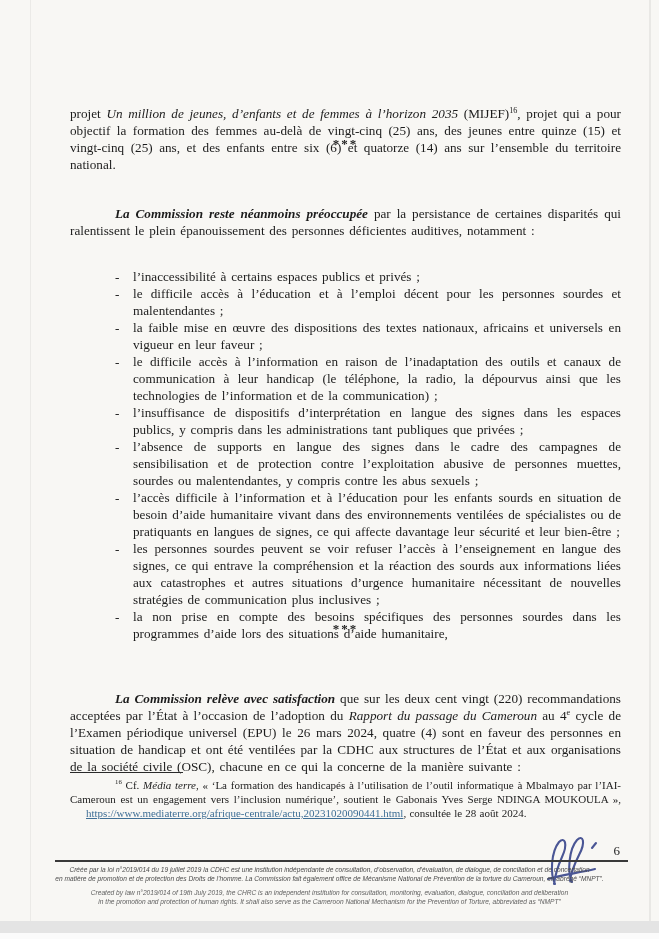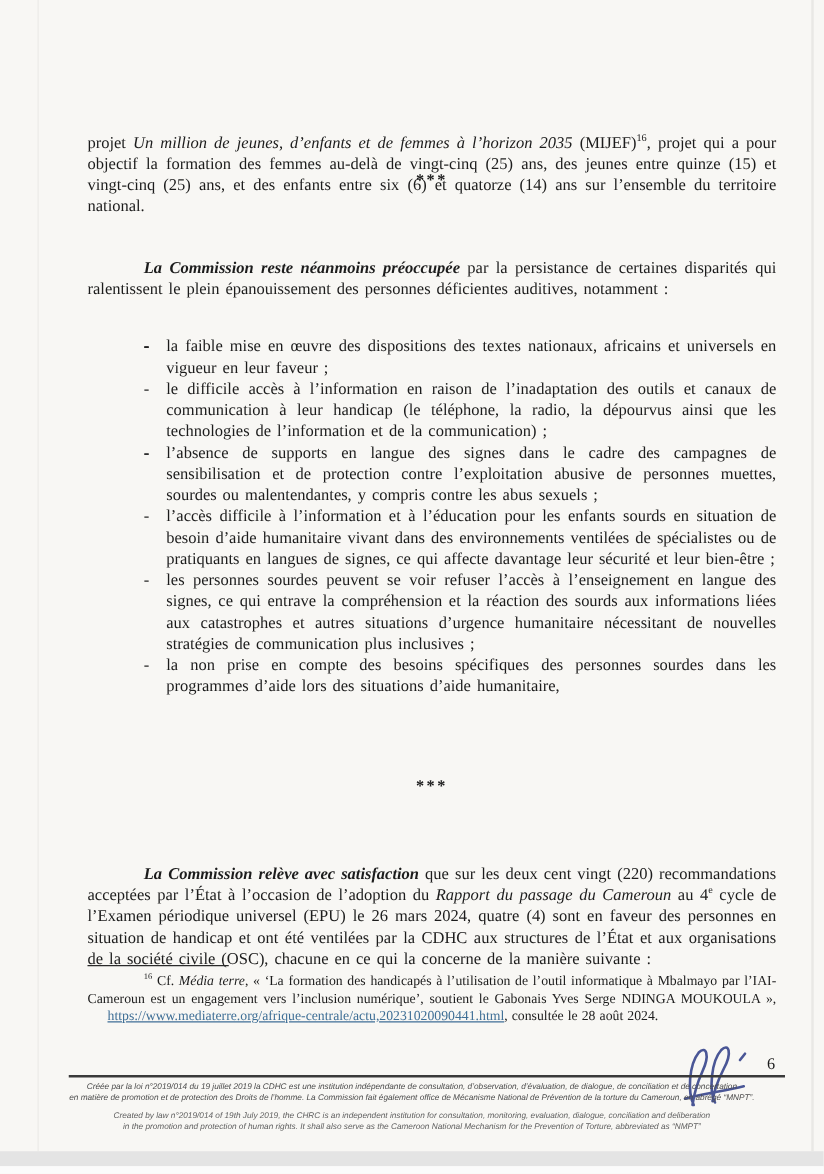--- a/index.html
+++ b/index.html
@@ -93,34 +93,37 @@
 
 <div class="content" style="top:158px">
   <p class="para indent">
     <span class="lead-bi">La Commission reste néanmoins préoccupée</span><span> par la persistance de certaines disparités qui ralentissent le plein épanouissement des personnes déficientes auditives, notamment :</span>
   </p>
 </div>
 
 <div class="content bullets" style="top:221px">
   <div class="bullet-item">
     <span class="dash">-</span>
+    <div class="bullet-text">l’inaccessibilité à certains espaces publics et privés ;</div>
   </div>
   <div class="bullet-item">
     <span class="dash">-</span>
+    <div class="bullet-text">le difficile accès à l’éducation et à l’emploi décent pour les personnes sourdes et malentendantes ;</div>
   </div>
   <div class="bullet-item">
     <span class="dash">-</span>
     <div class="bullet-text">la faible mise en œuvre des dispositions des textes nationaux, africains et universels en vigueur en leur faveur ;</div>
   </div>
   <div class="bullet-item">
     <span class="dash">-</span>
     <div class="bullet-text">le difficile accès à l’information en raison de l’inadaptation des outils et canaux de communication à leur handicap (le téléphone, la radio, la dépourvus ainsi que les technologies de l’information et de la communication) ;</div>
   </div>
   <div class="bullet-item">
     <span class="dash">-</span>
+    <div class="bullet-text">l’insuffisance de dispositifs d’interprétation en langue des signes dans les espaces publics, y compris dans les administrations tant publiques que privées ;</div>
   </div>
   <div class="bullet-item">
     <span class="dash">-</span>
     <div class="bullet-text">l’absence de supports en langue des signes dans le cadre des campagnes de sensibilisation et de protection contre l’exploitation abusive de personnes muettes, sourdes ou malentendantes, y compris contre les abus sexuels ;</div>
   </div>
   <div class="bullet-item">
     <span class="dash">-</span>
     <div class="bullet-text">l’accès difficile à l’information et à l’éducation pour les enfants sourds en situation de besoin d’aide humanitaire vivant dans des environnements ventilées de spécialistes ou de pratiquants en langues de signes, ce qui affecte davantage leur sécurité et leur bien-être ;</div>
   </div>
   <div class="bullet-item">

